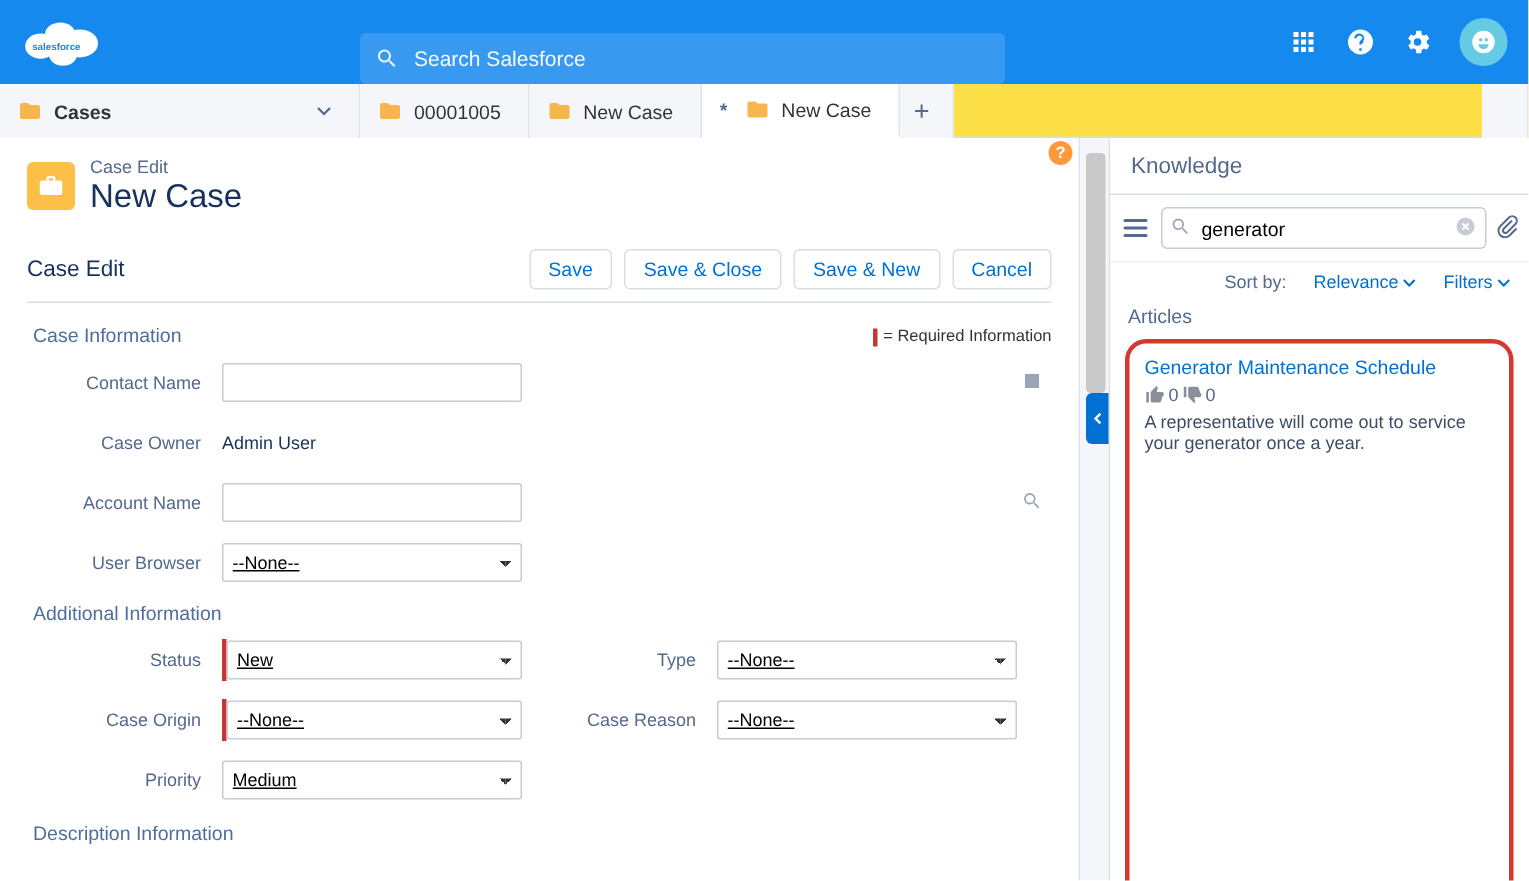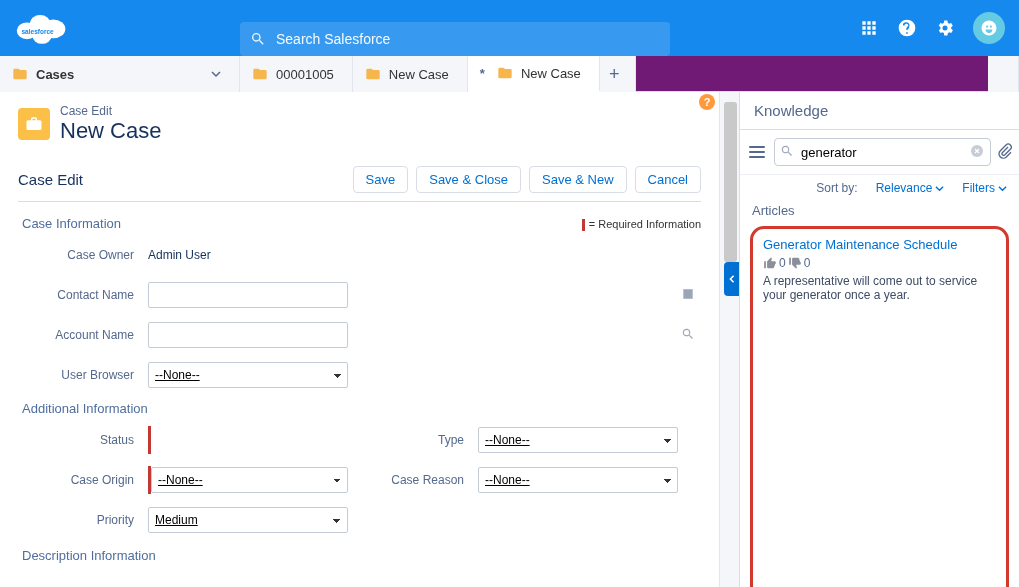--- a/index.html
+++ b/index.html
@@ -32,21 +32,21 @@
   .nav-right { display: flex; align-items: center; gap: 18px; }
   .nav-right svg { fill: #fff; }
   .avatar {
     width: 32px; height: 32px; border-radius: 50%;
     background: #65cae4; display:flex;align-items:center;justify-content:center;
   }
   .avatar svg { fill:#fff; width:18px; height:18px;}
 
   
   .tabstrip {
-    height: 36px; background:#701a75; border-bottom:1px solid #d8dde6;
+    height: 36px; background:#fde047; border-bottom:1px solid #d8dde6;
     display:flex;
   }
   .tab {
     display:flex; align-items:center; height:36px;
     padding:0 18px 0 12px; border-right:1px solid #e0e5ee;
     font-size:13px; gap:8px; position:relative;
     background:#f4f6f9;
   }
   .tab.active { background:#fff; border-bottom:2px solid #fff; margin-bottom:-1px;}
   .tab .caret { margin-left:auto; }
@@ -262,31 +262,31 @@
     </div>
     <div class="rule"></div>
 
     <div style="display:flex;justify-content:space-between;align-items:center;">
       <h3 class="legend">Case Information</h3>
       <span class="req-note"><span class="bar"></span><span>= Required Information</span></span>
     </div>
 
     <div class="colL">
       <div class="frow">
-        <div class="flabel">Case Owner</div>
-        <div class="fctl static">Admin User</div>
-      </div>
-      <div class="frow">
         <div class="flabel">Contact Name</div>
         <div class="fctl look-icon">
           <input class="tinput" style="">
           <svg viewBox="0 0 24 24">
                 <path d="M4 4h16v16H4zM8 8h8v2H8zM8 12h8v2H8z"></path>
               </svg>
         </div>
+      </div>
+      <div class="frow">
+        <div class="flabel">Case Owner</div>
+        <div class="fctl static">Admin User</div>
       </div>
       <div class="frow">
         <div class="flabel">Account Name</div>
         <div class="fctl look-icon">
           <input class="tinput" style="">
           <svg viewBox="0 0 24 24">
                 <path d="M15.5 14h-.8l-.3-.3a6.5 6.5 0 10-.7.7l.3.3v.8l5 5 1.5-1.5-5-5zM9.5 14A4.5 4.5 0 1114 9.5 4.5 4.5 0 019.5 14z"></path>
               </svg>
         </div>
       </div>
@@ -298,20 +298,23 @@
       </div>
     </div>
 
     <h3 class="legend">Additional Information</h3>
 
     <div class="two-col">
       <div class="colL">
         <div class="frow">
           <div class="flabel">Status</div>
           <div class="req-bar"></div>
+          <div class="fctl">
+                <select class="tselect" style="width:197px"><option>New</option></select>
+              </div>
         </div>
         <div class="frow">
           <div class="flabel">Case Origin</div>
           <div class="req-bar"></div>
           <div class="fctl">
                 <select class="tselect" style="width:197px"><option>--None--</option></select>
               </div>
         </div>
         <div class="frow">
           <div class="flabel">Priority</div>

